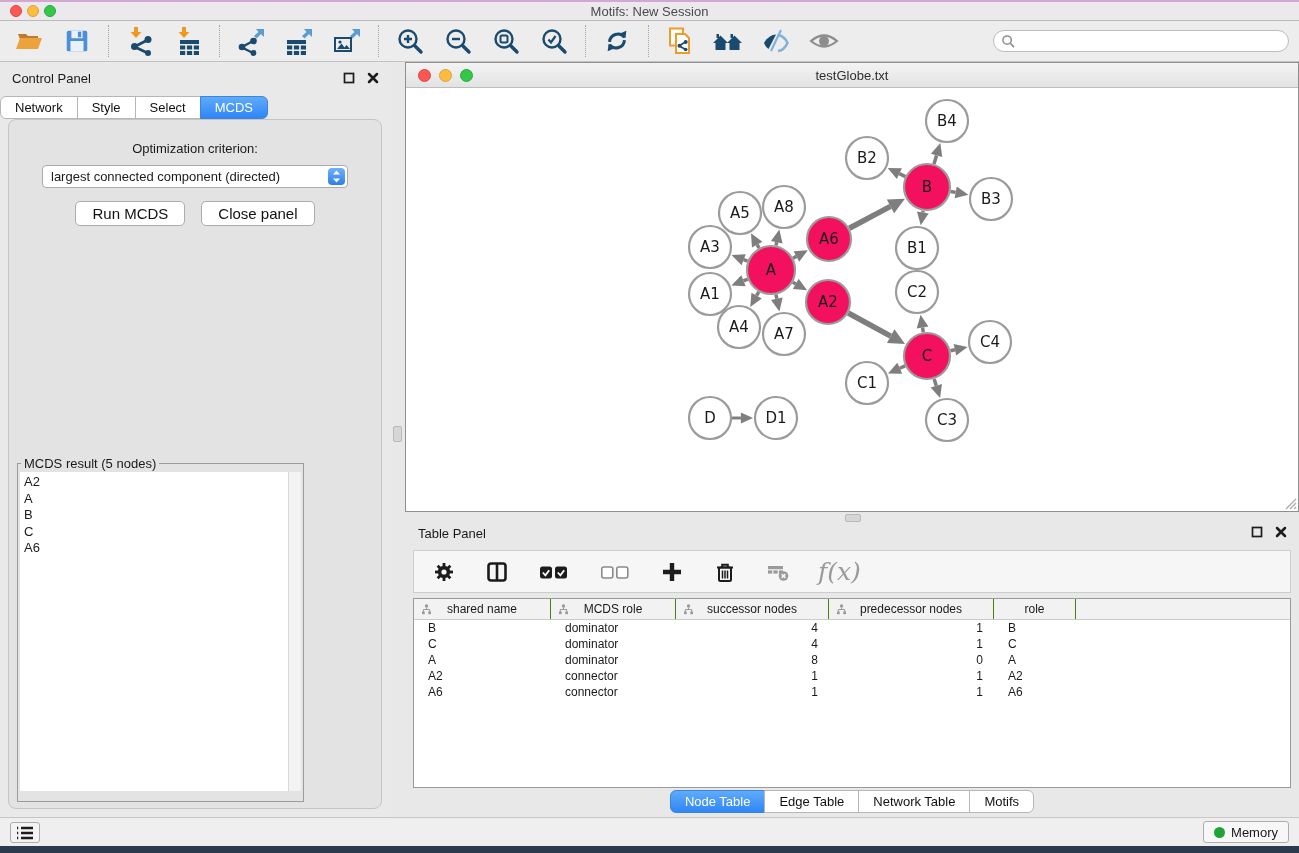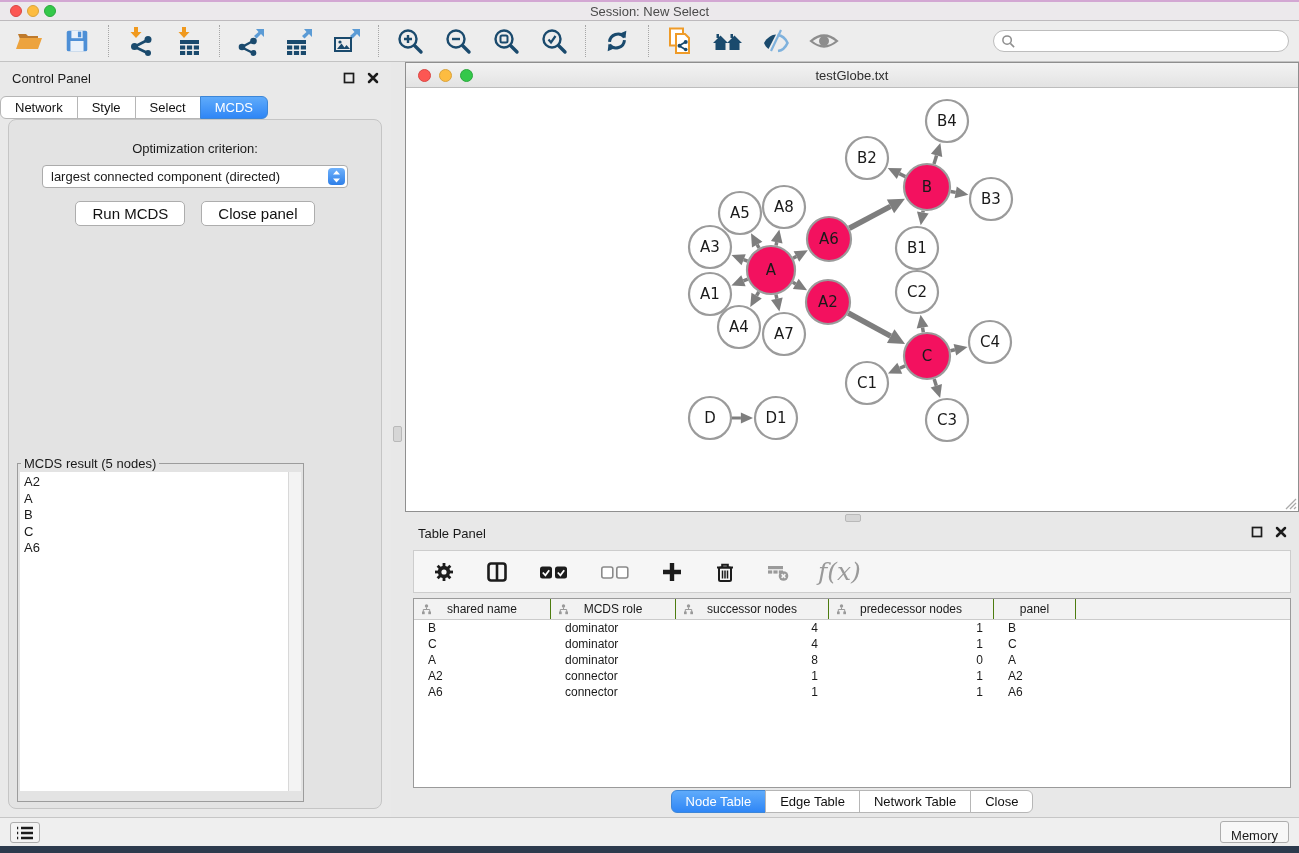--- a/index.html
+++ b/index.html
@@ -94,34 +94,34 @@
   .tp-tabs { position:absolute; left:0; right:0; top:270px; display:flex; justify-content:center; }
 
   
   .status-bar { position:absolute; left:0; top:817px; width:100%; height:29px; background:#EFEFEF;
                 border-top:1px solid #C6C6C6; }
   .list-btn { position:absolute; left:10px; top:4px; width:30px; height:21px; background:#F4F4F4;
               border:1px solid #ADADAD; border-radius:3px; display:flex; align-items:center;
               justify-content:center; cursor:pointer; }
   .memory-btn { position:absolute; right:10px; top:3px; height:22px; background:#F7F7F7;
                 border:1px solid #ADADAD; border-radius:3px; display:flex; align-items:center; gap:6px;
-                padding:0 10px; font-size:13px; cursor:pointer;flex-direction:column; }
+                padding:0 10px; font-size:13px; cursor:pointer; }
   .mem-dot { width:11px; height:11px; border-radius:50%; background:#1EA437; }
   .desktop-strip { position:absolute; left:0; top:846px; width:100%; height:7px; background:#2C3A4D; }
 </style>
 </head>
 <body>
 
 <div id="root">
 
   <div class="titlebar">
     <span class="tl red"></span>
     <span class="tl yellow"></span>
     <span class="tl green"></span>
-    <div class="main-title">Session: New Select</div>
+    <div class="main-title">Motifs: New Session</div>
   </div>
 
   <div class="toolbar">
     <button class="tbtn">
       <svg width="30" height="30" viewBox="0 0 30 30">
         <path d="M4 8h8l2 2h10v3H6z" fill="#BF7A2C"></path>
           <path d="M28 12l-4 11H2l4-11z" fill="#EDA33D"></path>
         </svg>
     </button>
     <button class="tbtn">
@@ -523,21 +523,21 @@
         <div class="thcell tc3">
           <svg width="11" height="11" viewBox="0 0 11 11">
             <circle cx="5.5" cy="2" r="1.7" fill="#9A9A9A"></circle>
               <path d="M5.5 3.5v2M2.3 8V5.5h6.4V8" stroke="#9A9A9A" fill="none"></path>
             <rect x="1" y="7.5" width="2.7" height="2.7" fill="#9A9A9A"></rect>
               <rect x="7.3" y="7.5" width="2.7" height="2.7" fill="#9A9A9A"></rect>
             </svg>
           <span>predecessor nodes</span>
         </div>
         <div class="thcell tc4">
-          <span>panel</span>
+          <span>role</span>
         </div>
       </div>
       <div class="trow">
         <div class="tcell tc0">B</div>
         <div class="tcell tc1">dominator</div>
         <div class="tcell tc2">4</div>
         <div class="tcell tc3">1</div>
         <div class="tcell tc4">B</div>
       </div>
       <div class="trow">
@@ -568,21 +568,21 @@
         <div class="tcell tc3">1</div>
         <div class="tcell tc4">A6</div>
       </div>
     </div>
 
     <div class="tp-tabs">
       <div class="seg">
         <div class="tab active">Node Table</div>
         <div class="tab">Edge Table</div>
         <div class="tab">Network Table</div>
-        <div class="tab">Close</div>
+        <div class="tab">Motifs</div>
       </div>
     </div>
   </div>
 
   <div class="status-bar">
     <div class="list-btn">
       <svg width="18" height="14" viewBox="0 0 18 14">
         <path d="M5 2h12M5 7h12M5 12h12" stroke="#1c1c1c" stroke-width="2.4"></path>
         <path d="M1 2h2M1 7h2M1 12h2" stroke="#1c1c1c" stroke-width="2.4" stroke-dasharray="1.2 1"></path>
         </svg>

